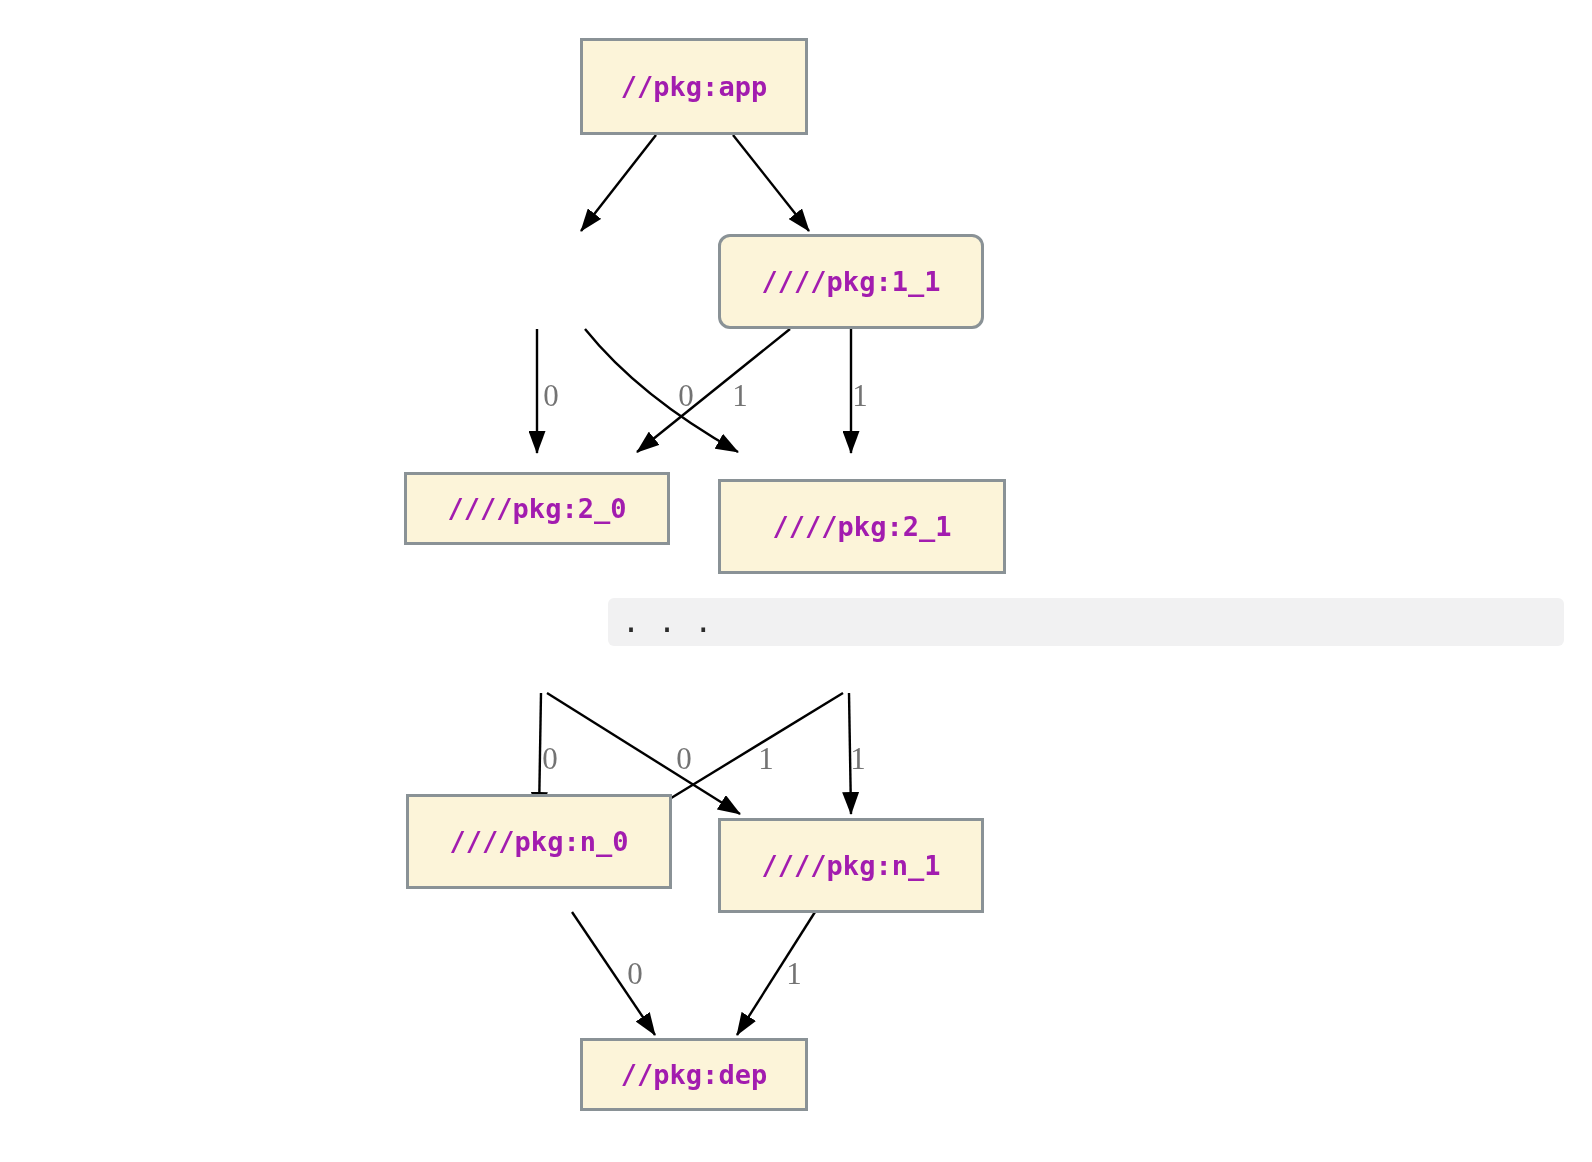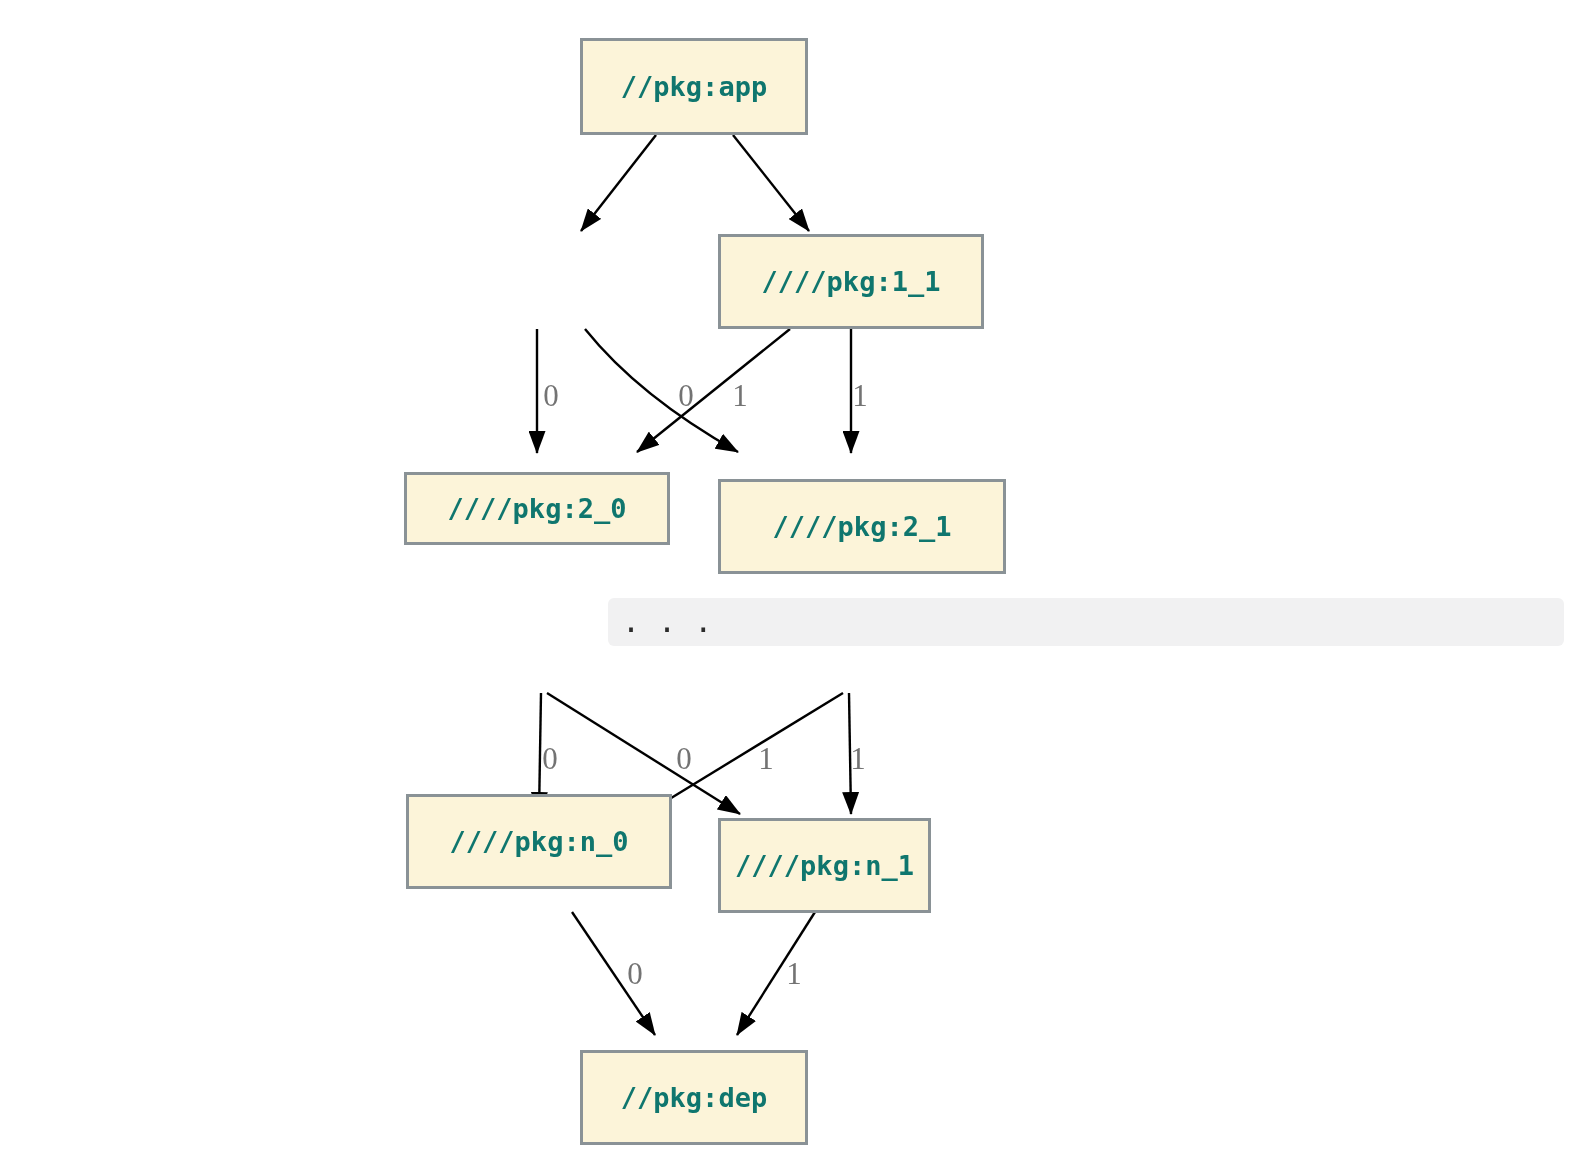--- a/index.html
+++ b/index.html
@@ -9,46 +9,46 @@
   }
   .edges{position:absolute;left:0;top:0;pointer-events:none;}
   .edge{stroke:#000000;stroke-width:2.4;fill:none;}
   .node{
     position:absolute;box-sizing:border-box;
     background:#FCF4D9;border:3px solid #8A9296;
     display:flex;align-items:center;justify-content:center;
   }
   .node span{
     font-family:"DejaVu Sans Mono",monospace;font-weight:bold;
-    font-size:27px;color:#0f766e;white-space:pre;
+    font-size:27px;color:#a21caf;white-space:pre;
   }
   .edge-label{
     position:absolute;transform:translate(-50%,-50%);
     font-family:"Liberation Serif",serif;font-size:31px;color:#737373;
     line-height:1;
   }
   .band{
     position:absolute;left:608px;top:598px;width:956px;height:48px;
     background:#F1F1F2;border-radius:6px;
     display:flex;align-items:center;
     padding-left:14px;box-sizing:border-box;
   }
   .band span{
     font-family:"DejaVu Sans Mono",monospace;font-size:30px;color:#2B2B2B;
     white-space:pre;line-height:1;
   }
   
   .n-app {left:580px;top:38px;  width:228px;height:97px;}
   .n-1_0 {left:404px;top:234px; width:266px;height:95px;}
-  .n-1_1 {left:718px;top:234px; width:266px;height:95px;}
+  .n-1_1 {left:718px;top:234px; width:266px;height:95px;border-radius:12px;}
   .n-2_0 {left:404px;top:472px; width:266px;height:73px;}
   .n-2_1 {left:718px;top:479px; width:288px;height:95px;}
   .n-n_0 {left:406px;top:794px; width:266px;height:95px;}
-  .n-n_1 {left:718px;top:818px; width:213px;height:95px;}
-  .n-dep {left:580px;top:1038px;width:228px;height:95px;margin-top:12px;}
+  .n-n_1 {left:718px;top:818px; width:266px;height:95px;}
+  .n-dep {left:580px;top:1038px;width:228px;height:73px;}
 </style>
 </head>
 <body>
 
 <div class="canvas">
 
   <svg class="edges" width="1592" height="1162" viewBox="0 0 1592 1162">
     <defs>
       <marker id="arrow" viewBox="0 0 23 17" refX="22" refY="8.5" markerWidth="23" markerHeight="17" markerUnits="userSpaceOnUse" orient="auto">
         <path d="M0,0 L23,8.5 L0,17 Z" fill="#000000"></path>

